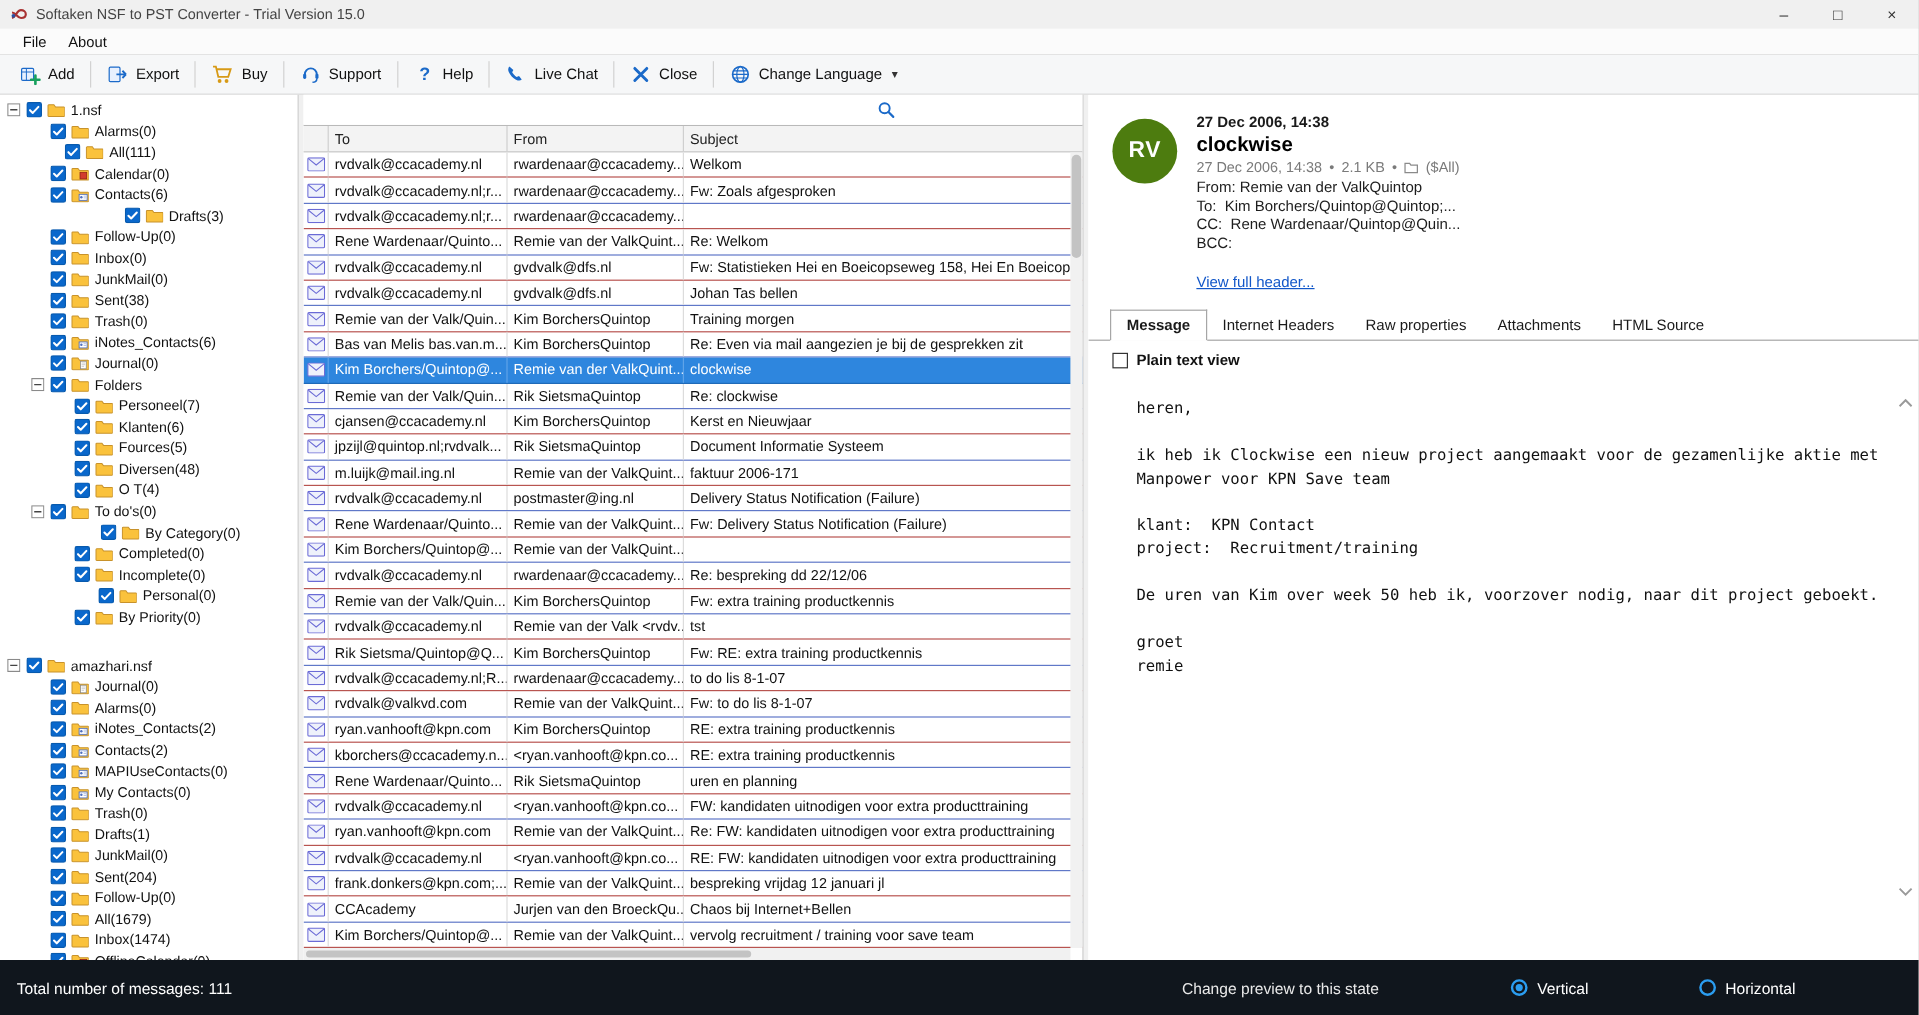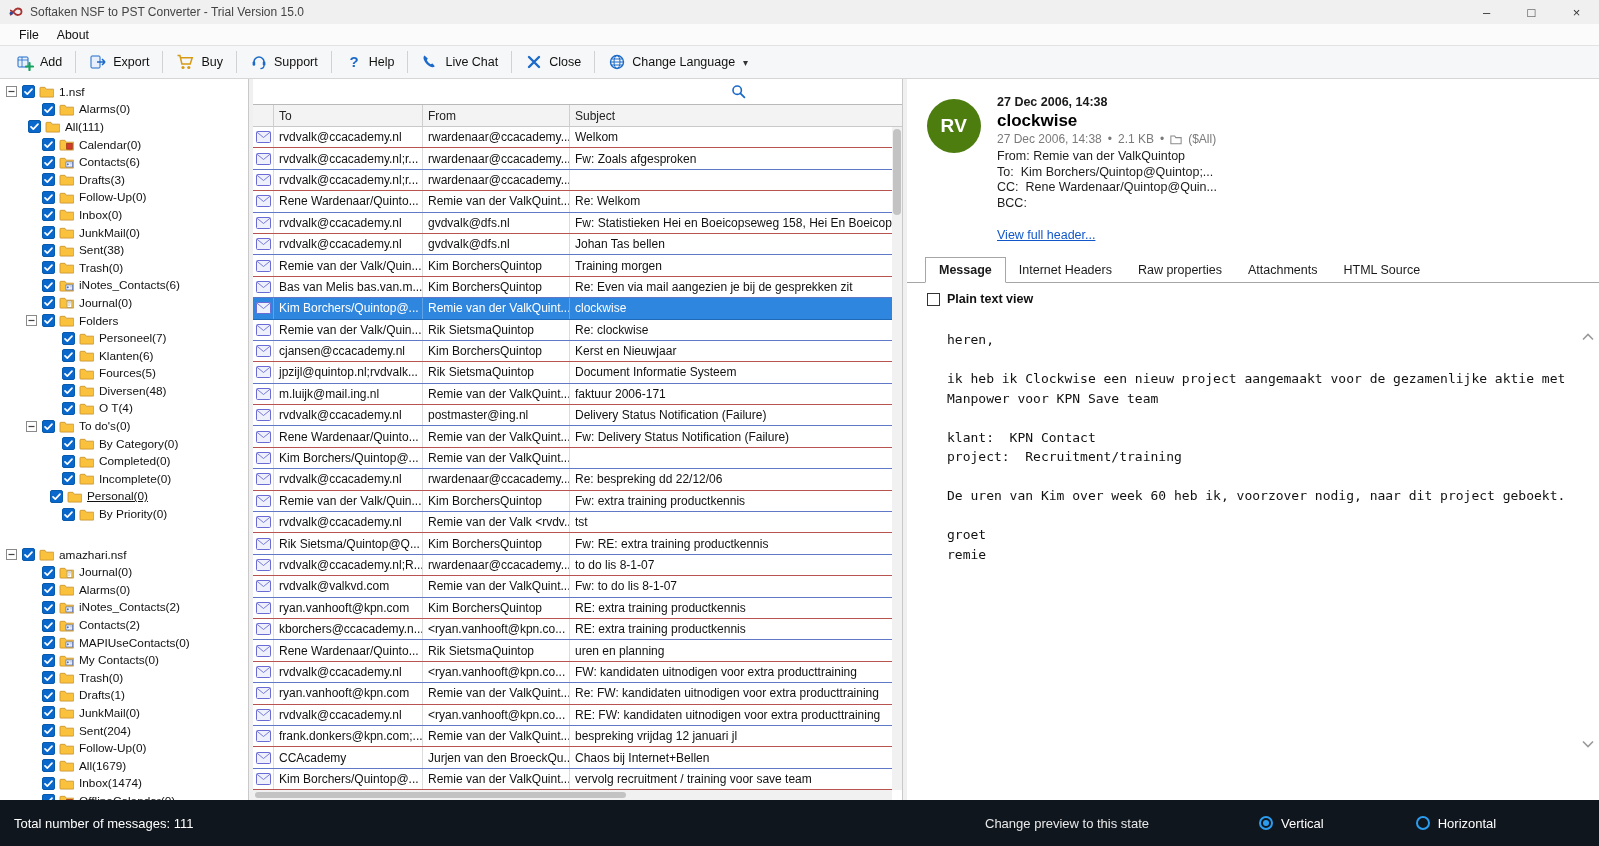--- a/index.html
+++ b/index.html
@@ -228,21 +228,21 @@
               <path d="M3 6.8l2.3 2.3 4.7-5" stroke="#fff" stroke-width="1.7" fill="none" stroke-linecap="round" stroke-linejoin="round"></path>
             </svg>
           </span>
           <span class="tree-ico">
             <svg width="15" height="13" viewBox="0 0 16 14">
               <path d="M1 3.2c0-.4.3-.7.7-.7h4.6l1.5 2h7.5c.4 0 .7.3.7.7v7.1c0 .4-.3.7-.7.7H1.7a.7.7 0 0 1-.7-.7z" fill="#fac23c" stroke="#c8922b" stroke-width="0.9"></path>
             </svg>
           </span>
           <span class="tree-label">Alarms(0)</span>
         </div>
-        <div class="tree-row" style="padding-left: 12px;">
+        <div class="tree-row" style="padding-left: 38px;">
           <span class="tree-exp"></span>
           <span class="tree-check">
             <svg width="13" height="13" viewBox="0 0 13 13">
               <rect x="0.5" y="0.5" width="12" height="12" rx="1.5" fill="#0a68cc" stroke="#085aad"></rect>
               <path d="M3 6.8l2.3 2.3 4.7-5" stroke="#fff" stroke-width="1.7" fill="none" stroke-linecap="round" stroke-linejoin="round"></path>
             </svg>
           </span>
           <span class="tree-ico">
             <svg width="15" height="13" viewBox="0 0 16 14">
               <path d="M1 3.2c0-.4.3-.7.7-.7h4.6l1.5 2h7.5c.4 0 .7.3.7.7v7.1c0 .4-.3.7-.7.7H1.7a.7.7 0 0 1-.7-.7z" fill="#fac23c" stroke="#c8922b" stroke-width="0.9"></path>
@@ -277,21 +277,21 @@
           <span class="tree-ico">
             <svg width="15" height="13" viewBox="0 0 16 14">
               <path d="M1 3.2c0-.4.3-.7.7-.7h4.6l1.5 2h7.5c.4 0 .7.3.7.7v7.1c0 .4-.3.7-.7.7H1.7a.7.7 0 0 1-.7-.7z" fill="#fac23c" stroke="#c8922b" stroke-width="0.9"></path>
               <rect x="7.4" y="6.4" width="7.2" height="5.4" fill="#fff" stroke="#4f6fbe" stroke-width="0.8"></rect>
               <circle cx="9.4" cy="9" r="1.1" fill="#4f6fbe"></circle>
               <path d="M11.4 8h2.4M11.4 9.6h2.4" stroke="#9fb2dc" stroke-width="0.7"></path>
             </svg>
           </span>
           <span class="tree-label">Contacts(6)</span>
         </div>
-        <div class="tree-row" style="padding-left: 26px;">
+        <div class="tree-row" style="padding-left: 26px; justify-content: center;">
           <span class="tree-exp"></span>
           <span class="tree-check">
             <svg width="13" height="13" viewBox="0 0 13 13">
               <rect x="0.5" y="0.5" width="12" height="12" rx="1.5" fill="#0a68cc" stroke="#085aad"></rect>
               <path d="M3 6.8l2.3 2.3 4.7-5" stroke="#fff" stroke-width="1.7" fill="none" stroke-linecap="round" stroke-linejoin="round"></path>
             </svg>
           </span>
           <span class="tree-ico">
             <svg width="15" height="13" viewBox="0 0 16 14">
               <path d="M1 3.2c0-.4.3-.7.7-.7h4.6l1.5 2h7.5c.4 0 .7.3.7.7v7.1c0 .4-.3.7-.7.7H1.7a.7.7 0 0 1-.7-.7z" fill="#fac23c" stroke="#c8922b" stroke-width="0.9"></path>
@@ -517,66 +517,66 @@
               <path d="M3 6.8l2.3 2.3 4.7-5" stroke="#fff" stroke-width="1.7" fill="none" stroke-linecap="round" stroke-linejoin="round"></path>
             </svg>
           </span>
           <span class="tree-ico">
             <svg width="15" height="13" viewBox="0 0 16 14">
               <path d="M1 3.2c0-.4.3-.7.7-.7h4.6l1.5 2h7.5c.4 0 .7.3.7.7v7.1c0 .4-.3.7-.7.7H1.7a.7.7 0 0 1-.7-.7z" fill="#fac23c" stroke="#c8922b" stroke-width="0.9"></path>
             </svg>
           </span>
           <span class="tree-label">To do's(0)</span>
         </div>
+        <div class="tree-row" style="padding-left: 68px;">
+          <span class="tree-exp"></span>
+          <span class="tree-check">
+            <svg width="13" height="13" viewBox="0 0 13 13">
+              <rect x="0.5" y="0.5" width="12" height="12" rx="1.5" fill="#0a68cc" stroke="#085aad"></rect>
+              <path d="M3 6.8l2.3 2.3 4.7-5" stroke="#fff" stroke-width="1.7" fill="none" stroke-linecap="round" stroke-linejoin="round"></path>
+            </svg>
+          </span>
+          <span class="tree-ico">
+            <svg width="15" height="13" viewBox="0 0 16 14">
+              <path d="M1 3.2c0-.4.3-.7.7-.7h4.6l1.5 2h7.5c.4 0 .7.3.7.7v7.1c0 .4-.3.7-.7.7H1.7a.7.7 0 0 1-.7-.7z" fill="#fac23c" stroke="#c8922b" stroke-width="0.9"></path>
+            </svg>
+          </span>
+          <span class="tree-label">By Category(0)</span>
+        </div>
         <div class="tree-row" style="padding-left: 46px;">
           <span class="tree-exp"></span>
           <span class="tree-check">
             <svg width="13" height="13" viewBox="0 0 13 13">
               <rect x="0.5" y="0.5" width="12" height="12" rx="1.5" fill="#0a68cc" stroke="#085aad"></rect>
               <path d="M3 6.8l2.3 2.3 4.7-5" stroke="#fff" stroke-width="1.7" fill="none" stroke-linecap="round" stroke-linejoin="round"></path>
             </svg>
           </span>
           <span class="tree-ico">
             <svg width="15" height="13" viewBox="0 0 16 14">
               <path d="M1 3.2c0-.4.3-.7.7-.7h4.6l1.5 2h7.5c.4 0 .7.3.7.7v7.1c0 .4-.3.7-.7.7H1.7a.7.7 0 0 1-.7-.7z" fill="#fac23c" stroke="#c8922b" stroke-width="0.9"></path>
             </svg>
           </span>
-          <span class="tree-label">By Category(0)</span>
+          <span class="tree-label">Completed(0)</span>
         </div>
         <div class="tree-row" style="padding-left: 46px;">
           <span class="tree-exp"></span>
           <span class="tree-check">
             <svg width="13" height="13" viewBox="0 0 13 13">
               <rect x="0.5" y="0.5" width="12" height="12" rx="1.5" fill="#0a68cc" stroke="#085aad"></rect>
               <path d="M3 6.8l2.3 2.3 4.7-5" stroke="#fff" stroke-width="1.7" fill="none" stroke-linecap="round" stroke-linejoin="round"></path>
             </svg>
           </span>
           <span class="tree-ico">
             <svg width="15" height="13" viewBox="0 0 16 14">
               <path d="M1 3.2c0-.4.3-.7.7-.7h4.6l1.5 2h7.5c.4 0 .7.3.7.7v7.1c0 .4-.3.7-.7.7H1.7a.7.7 0 0 1-.7-.7z" fill="#fac23c" stroke="#c8922b" stroke-width="0.9"></path>
             </svg>
           </span>
-          <span class="tree-label">Completed(0)</span>
-        </div>
-        <div class="tree-row" style="padding-left: 46px;">
-          <span class="tree-exp"></span>
-          <span class="tree-check">
-            <svg width="13" height="13" viewBox="0 0 13 13">
-              <rect x="0.5" y="0.5" width="12" height="12" rx="1.5" fill="#0a68cc" stroke="#085aad"></rect>
-              <path d="M3 6.8l2.3 2.3 4.7-5" stroke="#fff" stroke-width="1.7" fill="none" stroke-linecap="round" stroke-linejoin="round"></path>
-            </svg>
-          </span>
-          <span class="tree-ico">
-            <svg width="15" height="13" viewBox="0 0 16 14">
-              <path d="M1 3.2c0-.4.3-.7.7-.7h4.6l1.5 2h7.5c.4 0 .7.3.7.7v7.1c0 .4-.3.7-.7.7H1.7a.7.7 0 0 1-.7-.7z" fill="#fac23c" stroke="#c8922b" stroke-width="0.9"></path>
-            </svg>
-          </span>
           <span class="tree-label">Incomplete(0)</span>
         </div>
-        <div class="tree-row" style="padding-left: 34px; text-decoration: underline;">
+        <div class="tree-row" style="padding-left: 66px;">
           <span class="tree-exp"></span>
           <span class="tree-check">
             <svg width="13" height="13" viewBox="0 0 13 13">
               <rect x="0.5" y="0.5" width="12" height="12" rx="1.5" fill="#0a68cc" stroke="#085aad"></rect>
               <path d="M3 6.8l2.3 2.3 4.7-5" stroke="#fff" stroke-width="1.7" fill="none" stroke-linecap="round" stroke-linejoin="round"></path>
             </svg>
           </span>
           <span class="tree-ico">
             <svg width="15" height="13" viewBox="0 0 16 14">
               <path d="M1 3.2c0-.4.3-.7.7-.7h4.6l1.5 2h7.5c.4 0 .7.3.7.7v7.1c0 .4-.3.7-.7.7H1.7a.7.7 0 0 1-.7-.7z" fill="#fac23c" stroke="#c8922b" stroke-width="0.9"></path>
@@ -1272,21 +1272,21 @@
       </div>
 
       <div class="pv-body">heren,
 
 ik heb ik Clockwise een nieuw project aangemaakt voor de gezamenlijke aktie met
 Manpower voor KPN Save team
 
 klant:  KPN Contact
 project:  Recruitment/training
 
-De uren van Kim over week 60 heb ik, voorzover nodig, naar dit project geboekt.
+De uren van Kim over week 50 heb ik, voorzover nodig, naar dit project geboekt.
 
 groet
 remie</div>
 
       <span class="pv-chev up"><svg width="12" height="8" viewBox="0 0 12 8">
             <path d="M1 6.5L6 1.5l5 5" fill="none" stroke="#9a9a9a" stroke-width="1.6"></path>
           </svg></span>
       <span class="pv-chev down"><svg width="12" height="8" viewBox="0 0 12 8">
             <path d="M1 1.5l5 5 5-5" fill="none" stroke="#9a9a9a" stroke-width="1.6"></path>
           </svg></span>

